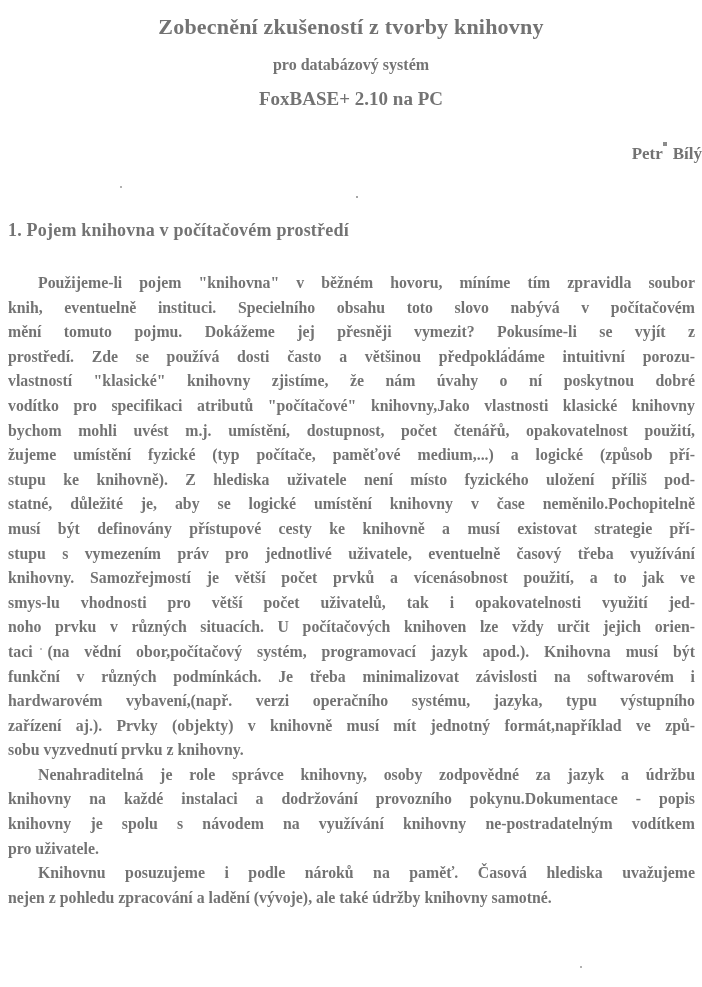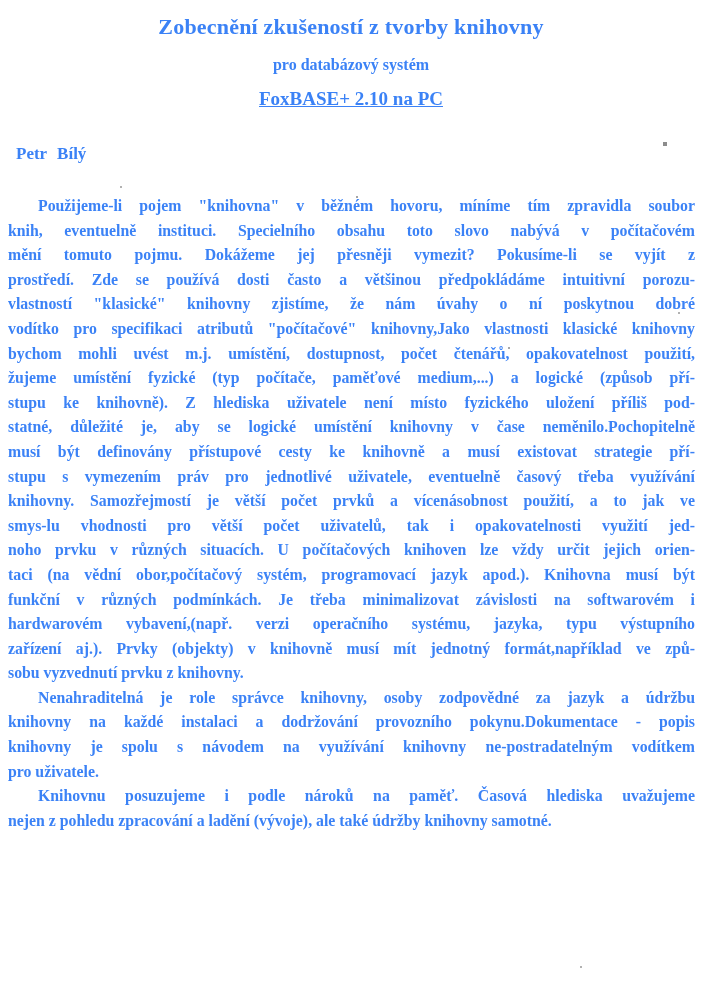--- a/index.html
+++ b/index.html
@@ -6,21 +6,21 @@
     margin: 0;
     padding: 0;
     background: #ffffff;
   }
   .page {
     position: relative;
     width: 702px;
     height: 987px;
     margin: 0 auto;
     background: #ffffff;
-    color: #3b82f6;
+    color: #737373;
     font-family: "Liberation Serif", "DejaVu Serif", serif;
     font-weight: 700;
     overflow: hidden;
     -webkit-font-smoothing: none;
   }
   .titleblock { text-align: center; }
   .title-l1 {
     margin-top: 12px;
     font-size: 22px;
     line-height: 30px;
@@ -28,25 +28,24 @@
   }
   .title-l2 {
     margin-top: 8px;
     font-size: 16px;
     line-height: 30px;
   }
   .title-l3 {
     margin-top: 6px;
     font-size: 19px;
     line-height: 26px;
-    text-decoration: underline;
   }
   .author {
     margin-top: 30px;
-    text-align: left;
+    text-align: right;
     font-size: 17px;
     line-height: 24px;
     word-spacing: 6px;
     padding-left: 16px;
   }
   .heading {
     margin: 52px 0 0 8px;
     font-size: 18px;
     line-height: 25px;
     letter-spacing: 0.2px;
@@ -86,20 +85,21 @@
 <div class="page">
   <div class="noise"></div>
 
   <header class="titleblock">
     <div class="title-l1">Zobecnění zkušeností z tvorby knihovny</div>
     <div class="title-l2">pro databázový systém</div>
     <div class="title-l3">FoxBASE+ 2.10 na PC</div>
     <div class="author">Petr Bílý</div>
   </header>
 
+  <h2 class="heading" style="font-family:inherit;">1. Pojem knihovna v počítačovém prostředí</h2>
 
   <section class="body" id="doc-body">
       <div class="line first">Použijeme-li pojem "knihovna" v běžném hovoru, míníme tím zpravidla soubor</div>
       <div class="line">knih, eventuelně instituci. Specielního obsahu toto slovo nabývá v počítačovém</div>
       <div class="line">mění tomuto pojmu. Dokážeme jej přesněji vymezit? Pokusíme-li se vyjít z</div>
       <div class="line">prostředí. Zde se používá dosti často a většinou předpokládáme intuitivní porozu-</div>
       <div class="line">vlastností "klasické" knihovny zjistíme, že nám úvahy o ní poskytnou dobré</div>
       <div class="line">vodítko pro specifikaci atributů "počítačové" knihovny,Jako vlastnosti klasické knihovny</div>
       <div class="line">bychom mohli uvést m.j. umístění, dostupnost, počet čtenářů, opakovatelnost použití,</div>
       <div class="line">žujeme umístění fyzické (typ počítače, paměťové medium,...) a logické (způsob pří-</div>

